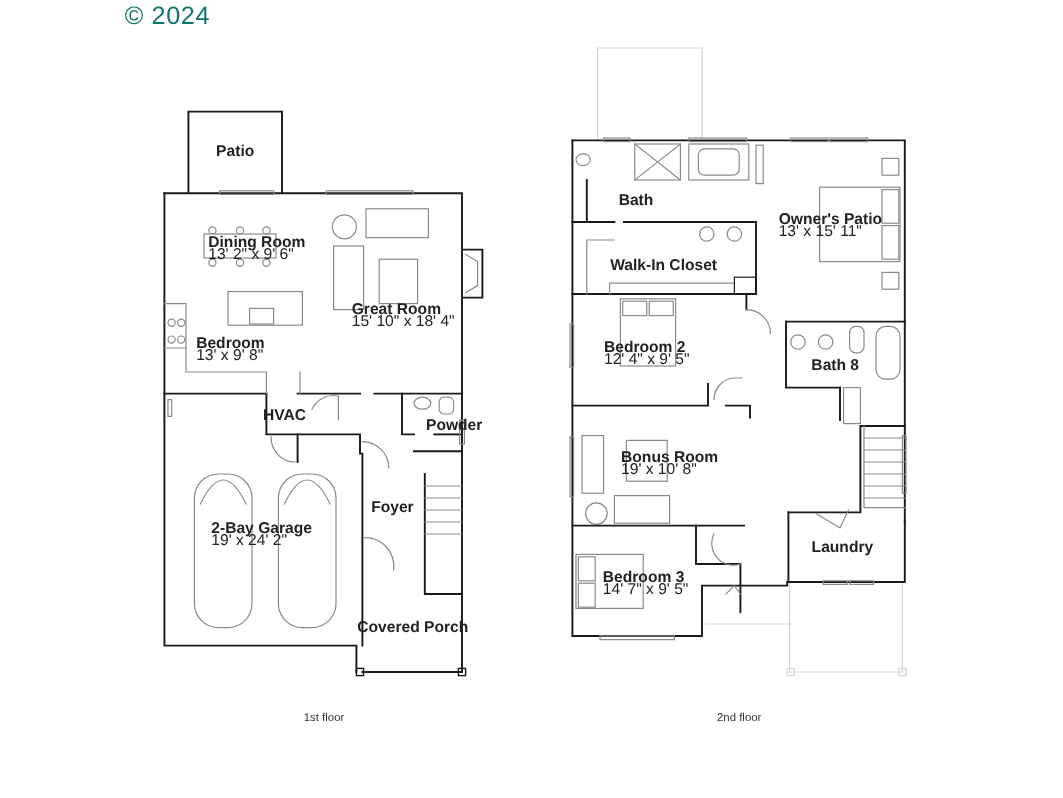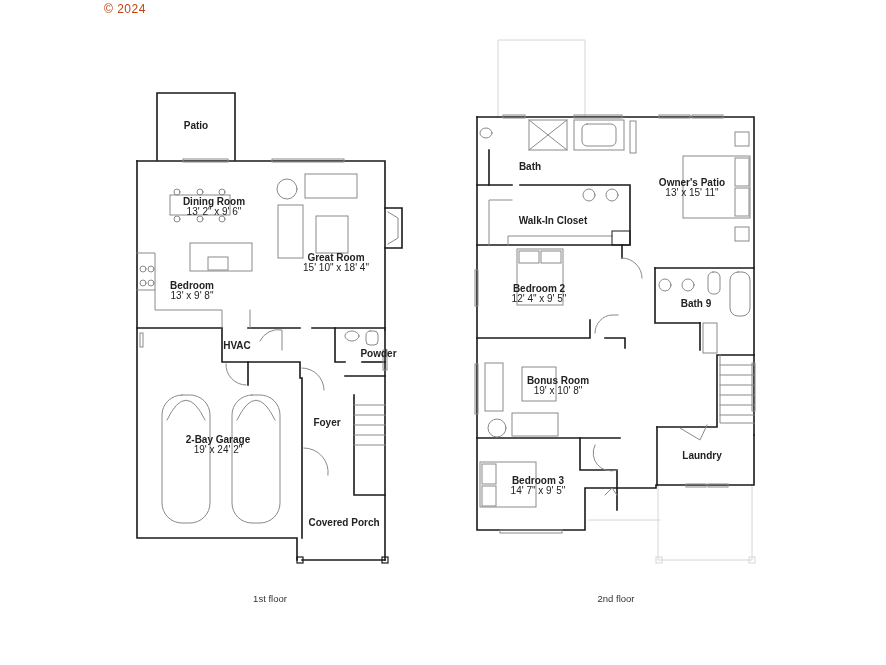--- a/index.html
+++ b/index.html
@@ -1,19 +1,19 @@
 <!DOCTYPE html>
 <html><head>
 <meta charset="utf-8">
 <style>
   html,body{margin:0;padding:0;background:#fff;}
   body{width:886px;height:665px;position:relative;overflow:hidden;font-family:"Liberation Sans",sans-serif;}
-  .copyright{position:absolute;left:104px;top:2px;font-size:12px;color:#c2410c;letter-spacing:0.5px;text-align:right;}
+  .copyright{position:absolute;left:104px;top:2px;font-size:21px;color:#0f766e;letter-spacing:0.5px;text-align:right;}
   svg.plan{position:absolute;left:0;top:0;}
-  .lbl{position:absolute;font-size:10px;color:#222;text-align:center;line-height:10px;white-space:nowrap;transform:translateX(-50%);}
+  .lbl{position:absolute;font-size:13px;color:#222;line-height:10px;white-space:nowrap;transform:translateX(-50%);}
   .lbl .nm{font-weight:bold;display:block;}
   .lbl .dm{display:block;}
   .caption{position:absolute;font-size:9.5px;color:#333;transform:translateX(-50%);white-space:nowrap;}
 </style>
 </head>
 <body>
 
 <div class="copyright">© 2024</div>
 
 <svg class="plan" width="886" height="665" viewBox="0 0 886 665" fill="none" stroke-linecap="square">
@@ -225,21 +225,21 @@
   <span class="dm">13' x 15' 11"</span>
 </div>
 <div class="lbl" style="left:553px;top:216px;">
   <span class="nm">Walk-In Closet</span>
 </div>
 <div class="lbl" style="left:539px;top:284px;">
   <span class="nm">Bedroom 2</span>
   <span class="dm">12' 4" x 9' 5"</span>
 </div>
 <div class="lbl" style="left:696px;top:299px;">
-  <span class="nm">Bath 9</span>
+  <span class="nm">Bath 8</span>
 </div>
 <div class="lbl" style="left:558px;top:376px;">
   <span class="nm">Bonus Room</span>
   <span class="dm">19' x 10' 8"</span>
 </div>
 <div class="lbl" style="left:538px;top:476px;">
   <span class="nm">Bedroom 3</span>
   <span class="dm">14' 7" x 9' 5"</span>
 </div>
 <div class="lbl" style="left:702px;top:451px;">

